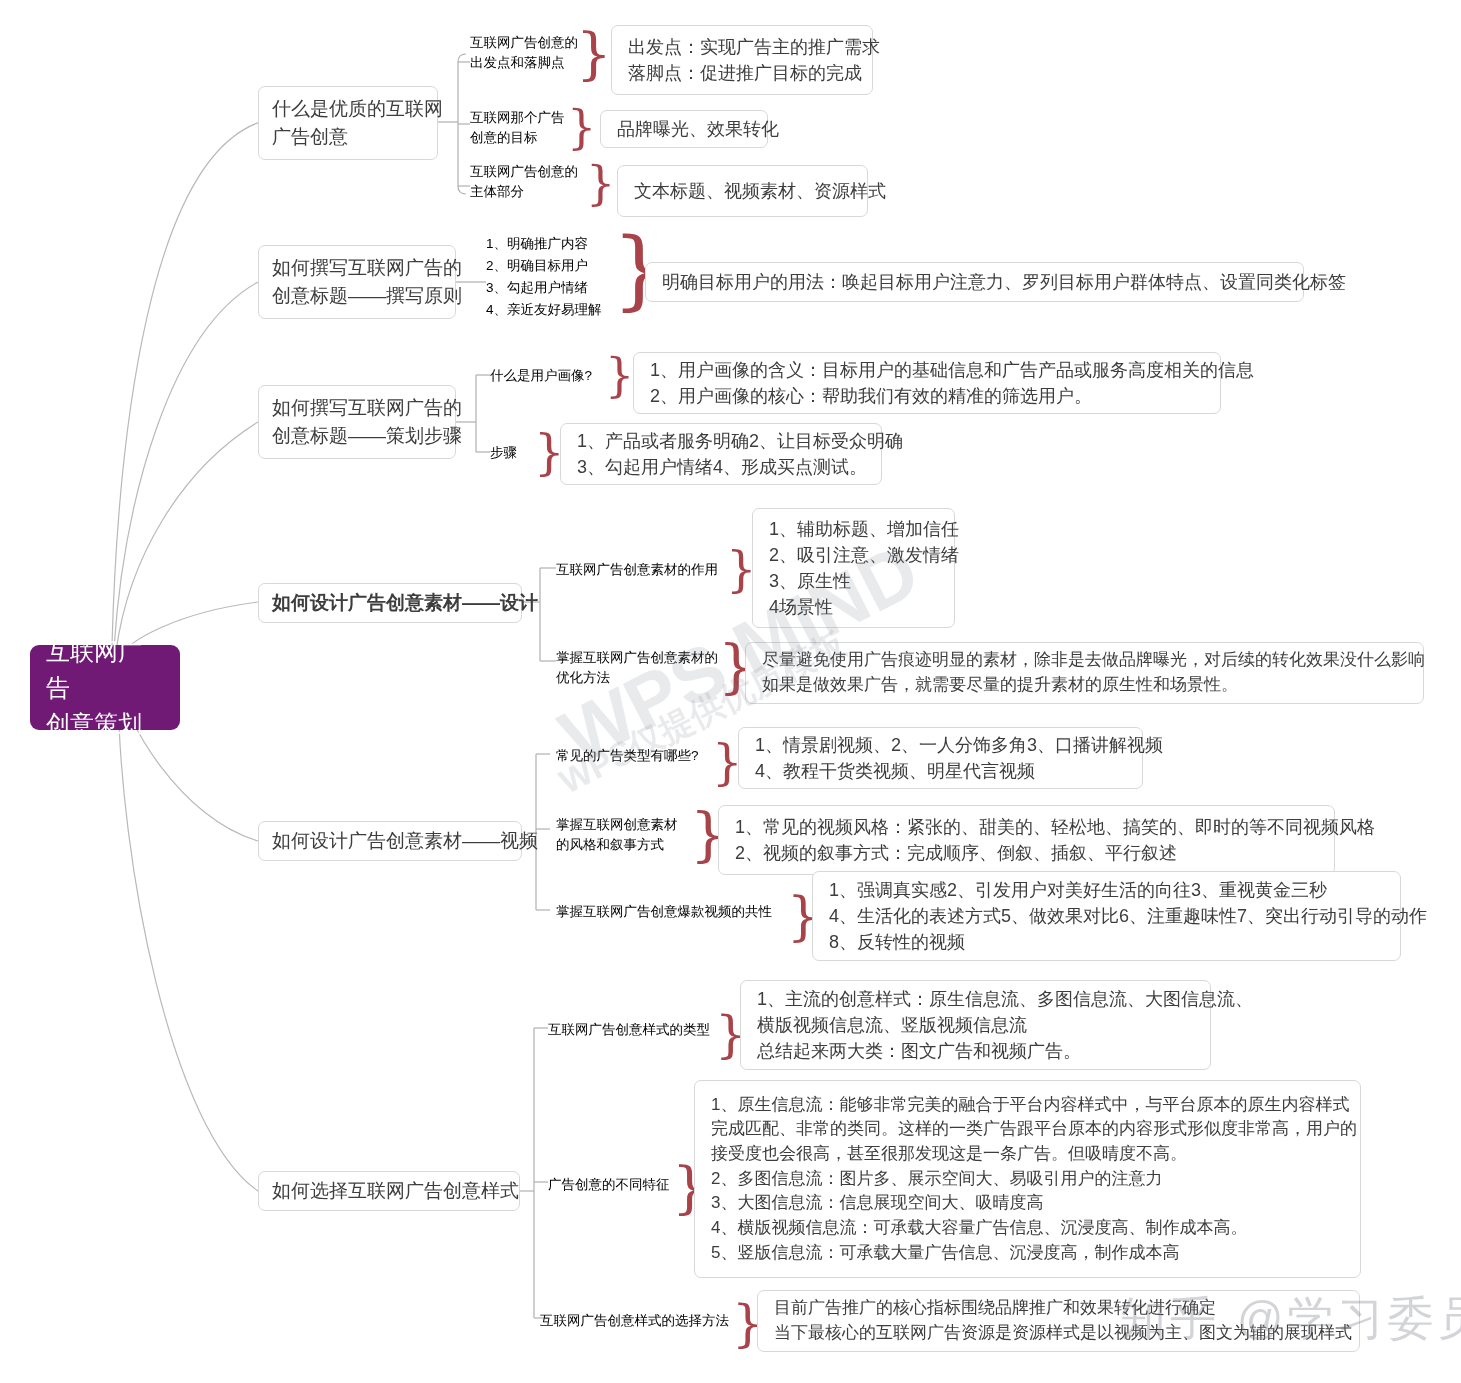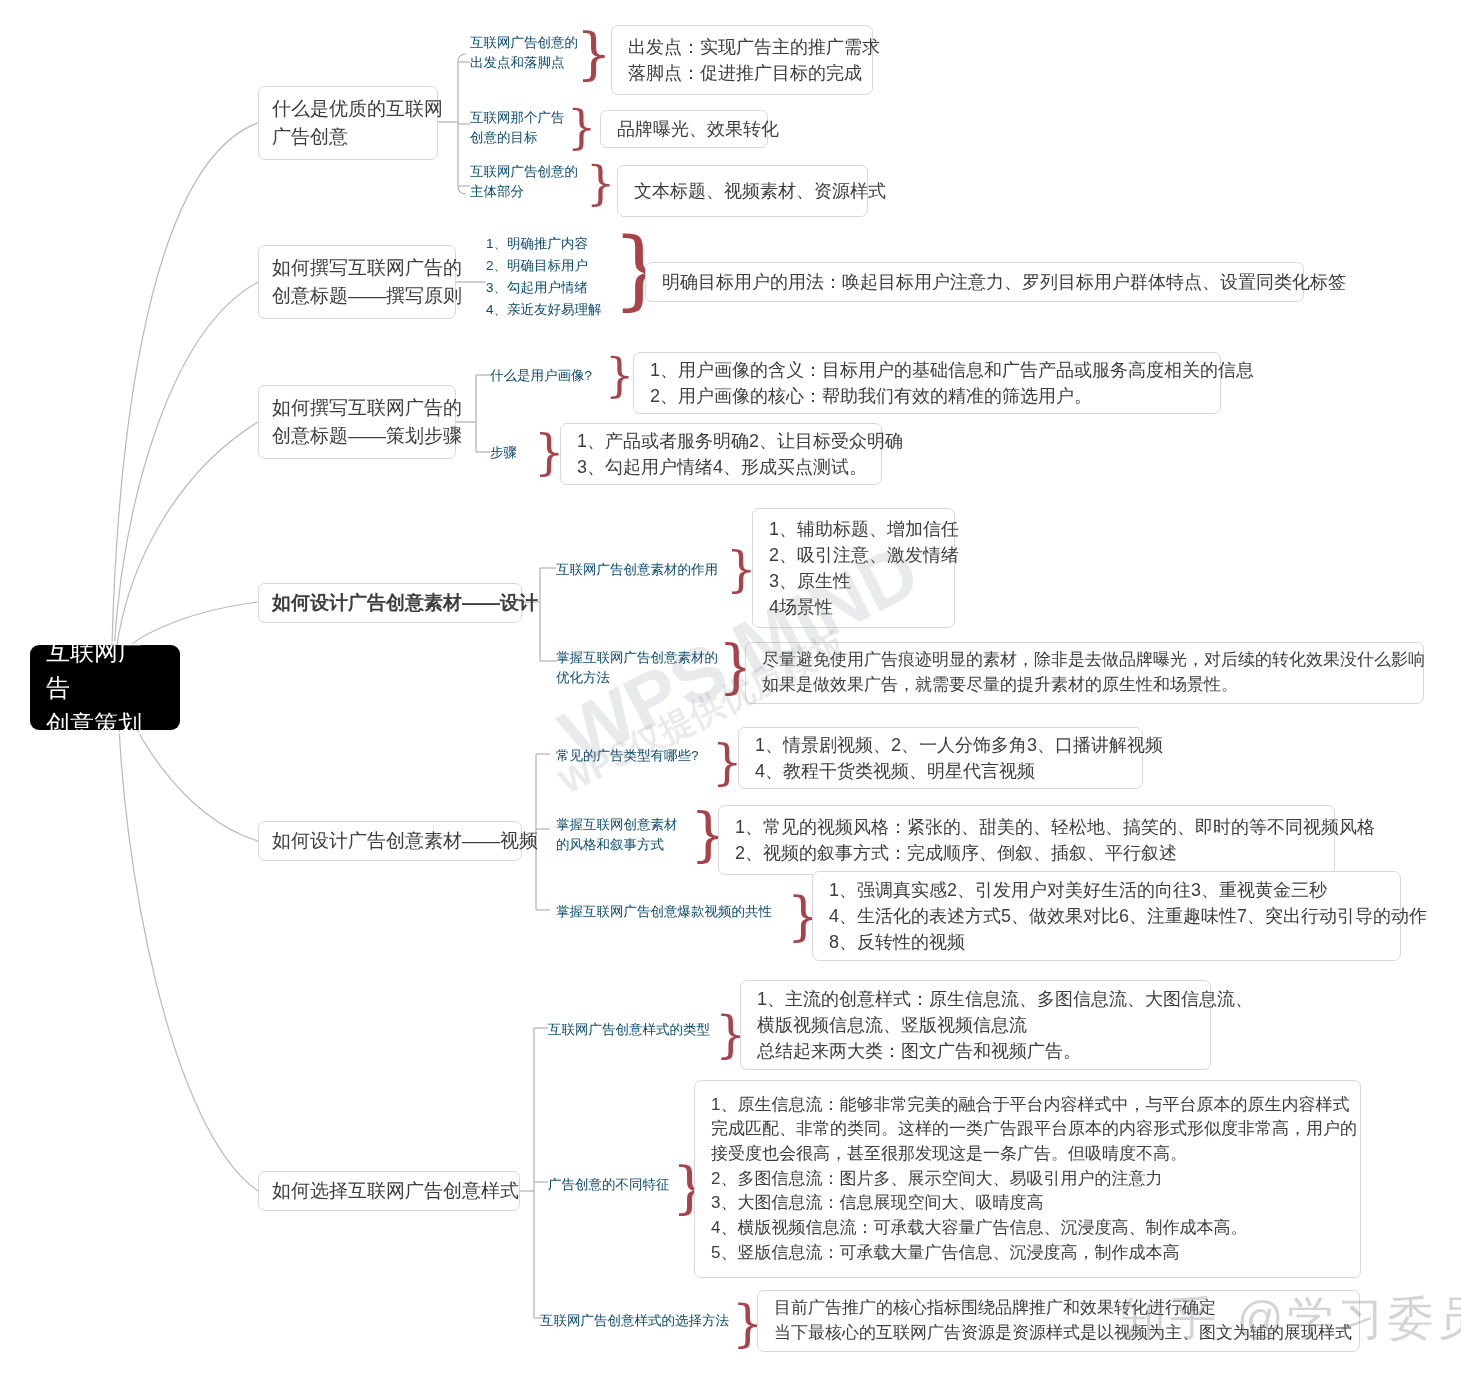--- a/index.html
+++ b/index.html
@@ -43,21 +43,21 @@
     box-sizing:border-box;
   }
 
   
   .lvl1{font-size:19px;}
 
   
   .lbl{
     position:absolute;
     font-size:13.5px;
-    color:#0c4a6e;
+    color:#000000;
     line-height:1.5;
     white-space:nowrap;
   }
 
   
   .lvl3{font-size:18px;padding-left:16px;}
   .lvl3.sm{font-size:17px;}
 
   
   .brace{
@@ -130,21 +130,21 @@
       <path d="M536,910 H550"></path>
 
       <path d="M520,1191 H534"></path>
       <path d="M534,1028 V1318"></path>
       <path d="M534,1028 H548"></path>
       <path d="M534,1182 H548"></path>
       <path d="M534,1318 H548"></path>
     </g>
   </svg>
 
-  <div class="root" style="left: 30px; top: 645px; width: 150px; height: 85px; background: #000000;">
+  <div class="root" style="left: 30px; top: 645px; width: 150px; height: 85px; background: #701a75;">
     <span class="ln">互联网广告</span>
     <span class="ln">创意策划</span>
   </div>
 
   <div class="node lvl1" style="left:258px;top:86px;width:180px;height:74px;">
     <span class="ln">什么是优质的互联网</span>
     <span class="ln">广告创意</span>
   </div>
 
   <div class="lbl" style="left:470px;top:33px;">

